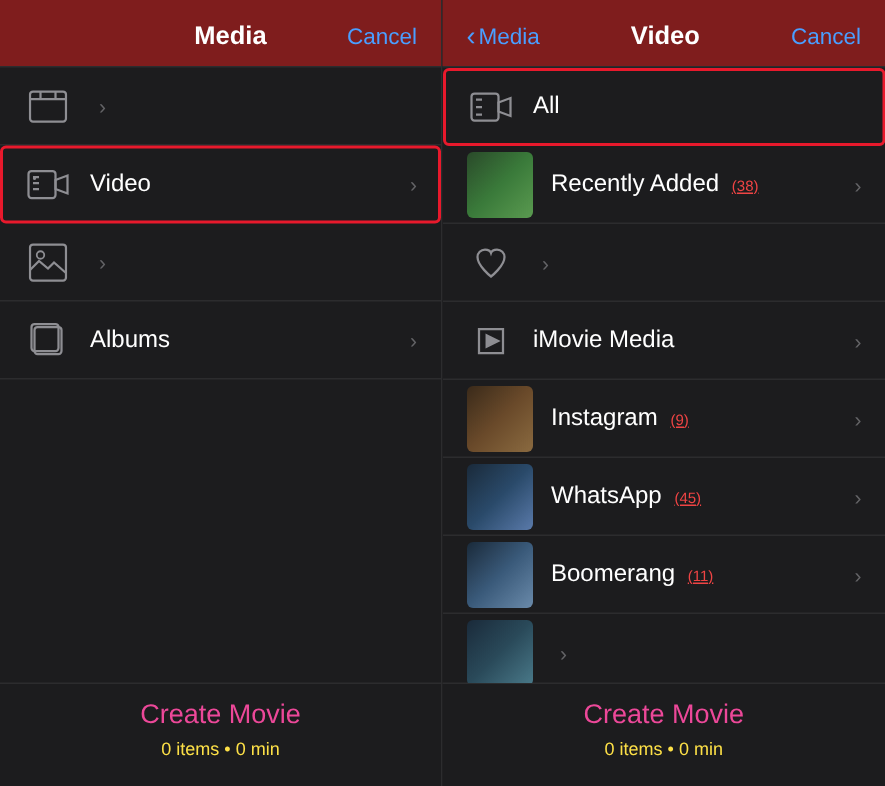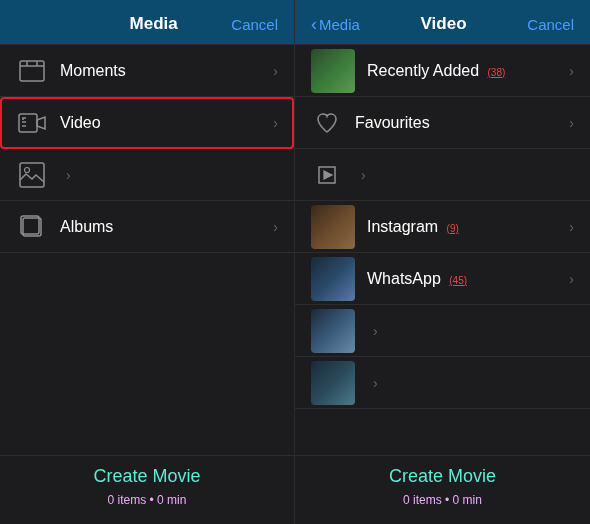--- a/index.html
+++ b/index.html
@@ -30,21 +30,21 @@
       display: flex;
       flex-direction: column;
     }
 
     
     .panel-header {
       display: flex;
       align-items: center;
       justify-content: space-between;
       padding: 14px 16px 10px;
-      background: #0c4a6e;
+      background: #7f1d1d;
     }
 
     .header-title {
       color: #ffffff;
       font-size: 17px;
       font-weight: 600;
       flex: 1;
       text-align: center;
     }
 
@@ -144,29 +144,29 @@
     }
 
     
     .panel-footer {
       padding: 10px 16px 16px;
       text-align: center;
       border-top: 1px solid #2c2c2e;
     }
 
     .footer-action {
-      color: #5eead4;
+      color: #ec4899;
       font-size: 18px;
       font-weight: 500;
       display: block;
       margin-bottom: 3px;
     }
 
     .footer-status {
-      color: #f0abfc;
+      color: #fde047;
       font-size: 12px;
     }
     .thumb-recently {
       background: linear-gradient(135deg, #2a4a2a 0%, #3a7a3a 50%, #5a9a50 100%);
     }
     .thumb-instagram {
       background: linear-gradient(135deg, #3a2a1a 0%, #6a4a2a 50%, #8a6a40 100%);
     }
     .thumb-whatsapp {
       background: linear-gradient(135deg, #1a2a3a 0%, #2a4a6a 50%, #5a7aaa 100%);
@@ -223,21 +223,20 @@
 
     <div class="list-item">
       <div class="item-icon">
         <svg class="icon-moments" viewBox="0 0 26 22" xmlns="http://www.w3.org/2000/svg">
           <rect x="1" y="1" width="24" height="20" rx="2" stroke="#8e8e93" stroke-width="1.5" fill="none"></rect>
           <line x1="1" y1="6" x2="25" y2="6" stroke="#8e8e93" stroke-width="1.5"></line>
           <line x1="8" y1="1" x2="8" y2="6" stroke="#8e8e93" stroke-width="1.5"></line>
           <line x1="18" y1="1" x2="18" y2="6" stroke="#8e8e93" stroke-width="1.5"></line>
         </svg>
       </div>
-      <span class="item-label">Moments</span>
       <span class="item-chevron">›</span>
     </div>
 
     <div class="list-item selected">
       <div class="item-icon">
         <svg class="icon-video" viewBox="0 0 28 22" xmlns="http://www.w3.org/2000/svg">
           <rect x="1" y="2" width="18" height="18" rx="2" stroke="#8e8e93" stroke-width="1.5" fill="none"></rect>
           <polygon points="19,8 27,5 27,17 19,14" stroke="#8e8e93" stroke-width="1.5" fill="none"></polygon>
           <line x1="5" y1="7" x2="5" y2="7" stroke="#8e8e93" stroke-width="2" stroke-linecap="round"></line>
           <line x1="4" y1="6" x2="8" y2="6" stroke="#8e8e93" stroke-width="1.5"></line>
@@ -284,47 +283,59 @@
       <span class="chevron-left">‹</span>
       <span>Media</span>
     </span>
     <span class="header-title">Video</span>
     <span class="header-cancel">Cancel</span>
   </div>
   <div class="divider"></div>
 
   <div class="list-items">
 
+    <div class="list-item selected">
+      <div class="item-icon">
+        <svg class="icon-all-video" viewBox="0 0 28 22" xmlns="http://www.w3.org/2000/svg">
+          <rect x="1" y="2" width="18" height="18" rx="2" stroke="#8e8e93" stroke-width="1.5" fill="none"></rect>
+          <polygon points="19,8 27,5 27,17 19,14" stroke="#8e8e93" stroke-width="1.5" fill="none"></polygon>
+          <line x1="4" y1="6" x2="8" y2="6" stroke="#8e8e93" stroke-width="1.5"></line>
+          <line x1="4" y1="11" x2="8" y2="11" stroke="#8e8e93" stroke-width="1.5"></line>
+          <line x1="4" y1="16" x2="8" y2="16" stroke="#8e8e93" stroke-width="1.5"></line>
+        </svg>
+      </div>
+      <span class="item-label">All</span>
+    </div>
 
     <div class="list-item">
       <div class="item-thumbnail thumb-recently"></div>
       <span class="item-label">
         <span>Recently Added</span>
         <span class="item-count">(38)</span>
       </span>
       <span class="item-chevron">›</span>
     </div>
 
     <div class="list-item">
       <div class="item-icon">
         <svg class="icon-favourites" viewBox="0 0 24 24" xmlns="http://www.w3.org/2000/svg">
           <path d="M12 21C12 21 3 14 3 8C3 5.2 5.2 3 8 3C9.9 3 11.6 4.1 12 5.3C12.4 4.1 14.1 3 16 3C18.8 3 21 5.2 21 8C21 14 12 21 12 21Z" stroke="#8e8e93" stroke-width="1.5" fill="none"></path>
         </svg>
       </div>
-      <span class="item-label">Favourites</span>
       <span class="item-chevron">›</span>
     </div>
 
     <div class="list-item">
       <div class="item-icon">
         <svg class="icon-imovie" viewBox="0 0 24 24" xmlns="http://www.w3.org/2000/svg">
           <polygon points="4,4 20,4 20,20 4,20" stroke="#8e8e93" stroke-width="1.5" fill="none"></polygon>
           <polygon points="9,8 17,12 9,16" stroke="#8e8e93" stroke-width="1.3" fill="#8e8e93"></polygon>
         </svg>
       </div>
+      <span class="item-label">iMovie Media</span>
       <span class="item-chevron">›</span>
     </div>
 
     <div class="list-item">
       <div class="item-thumbnail thumb-instagram"></div>
       <span class="item-label">
         <span>Instagram</span>
         <span class="item-count">(9)</span>
       </span>
       <span class="item-chevron">›</span>
@@ -334,20 +345,24 @@
       <div class="item-thumbnail thumb-whatsapp"></div>
       <span class="item-label">
         <span>WhatsApp</span>
         <span class="item-count">(45)</span>
       </span>
       <span class="item-chevron">›</span>
     </div>
 
     <div class="list-item">
       <div class="item-thumbnail thumb-boomerang"></div>
+      <span class="item-label">
+        <span>Boomerang</span>
+        <span class="item-count">(11)</span>
+      </span>
       <span class="item-chevron">›</span>
     </div>
 
     <div class="list-item">
       <div class="item-thumbnail thumb-garmisch"></div>
       <span class="item-chevron">›</span>
     </div>
 
   </div>
 

